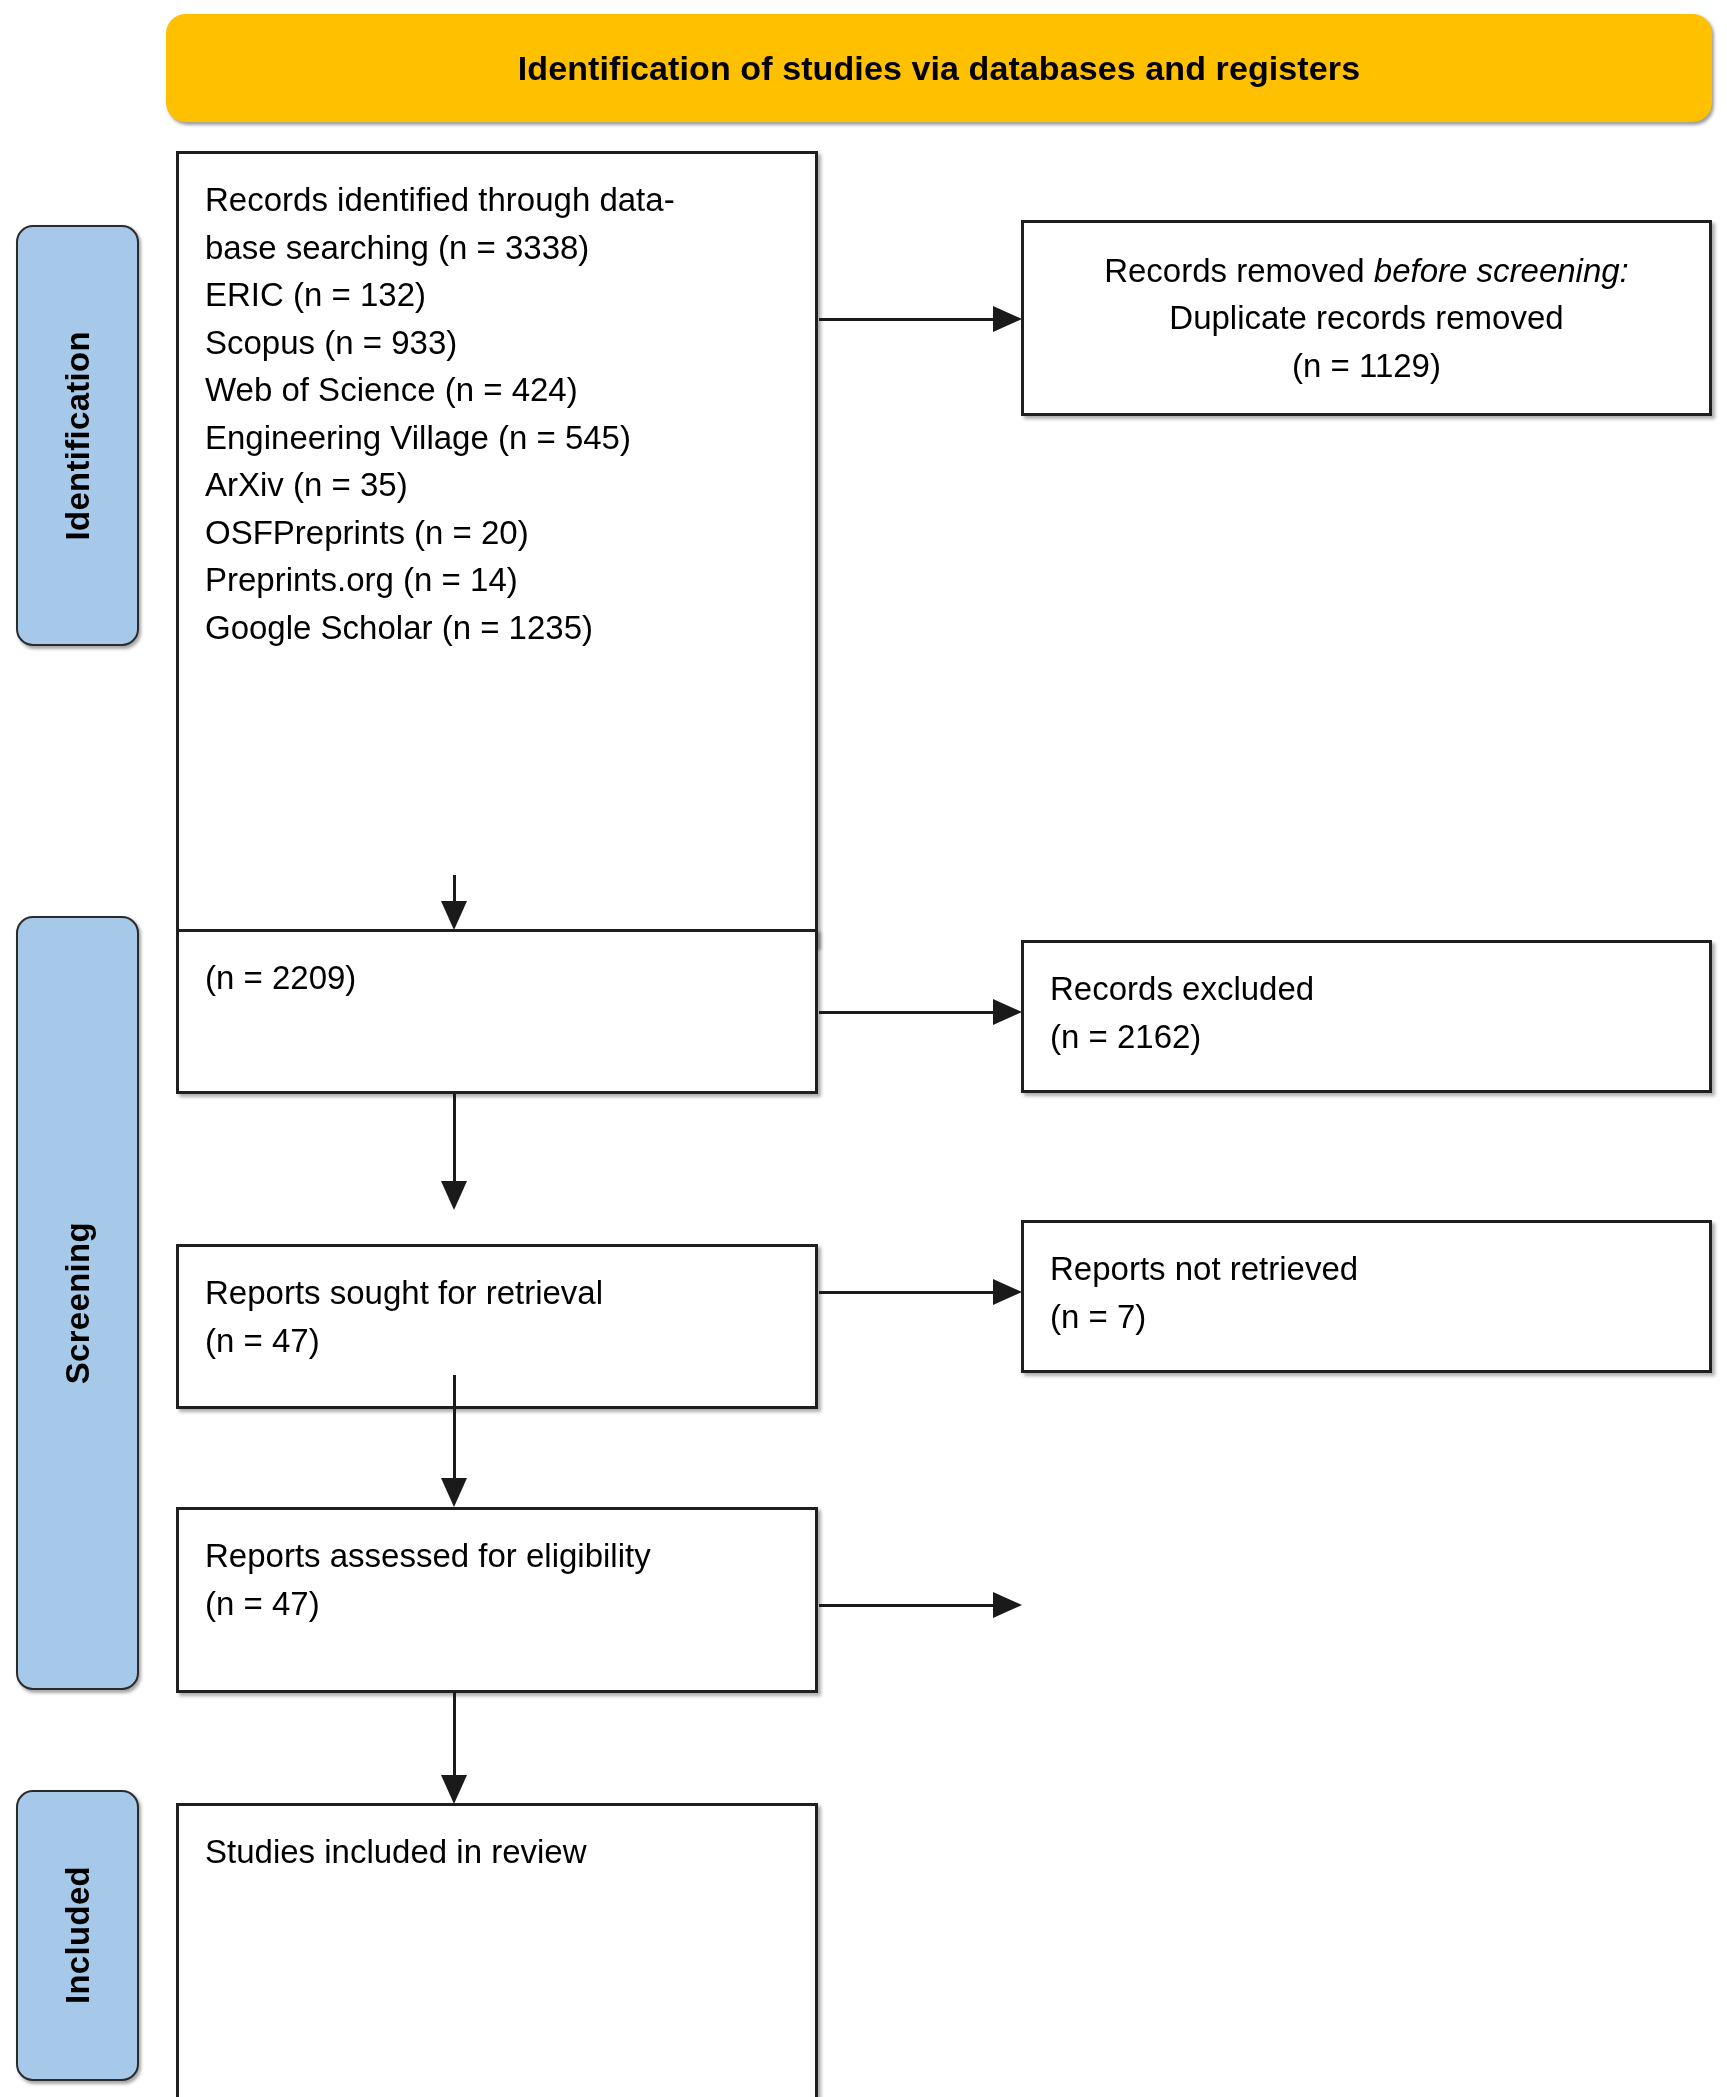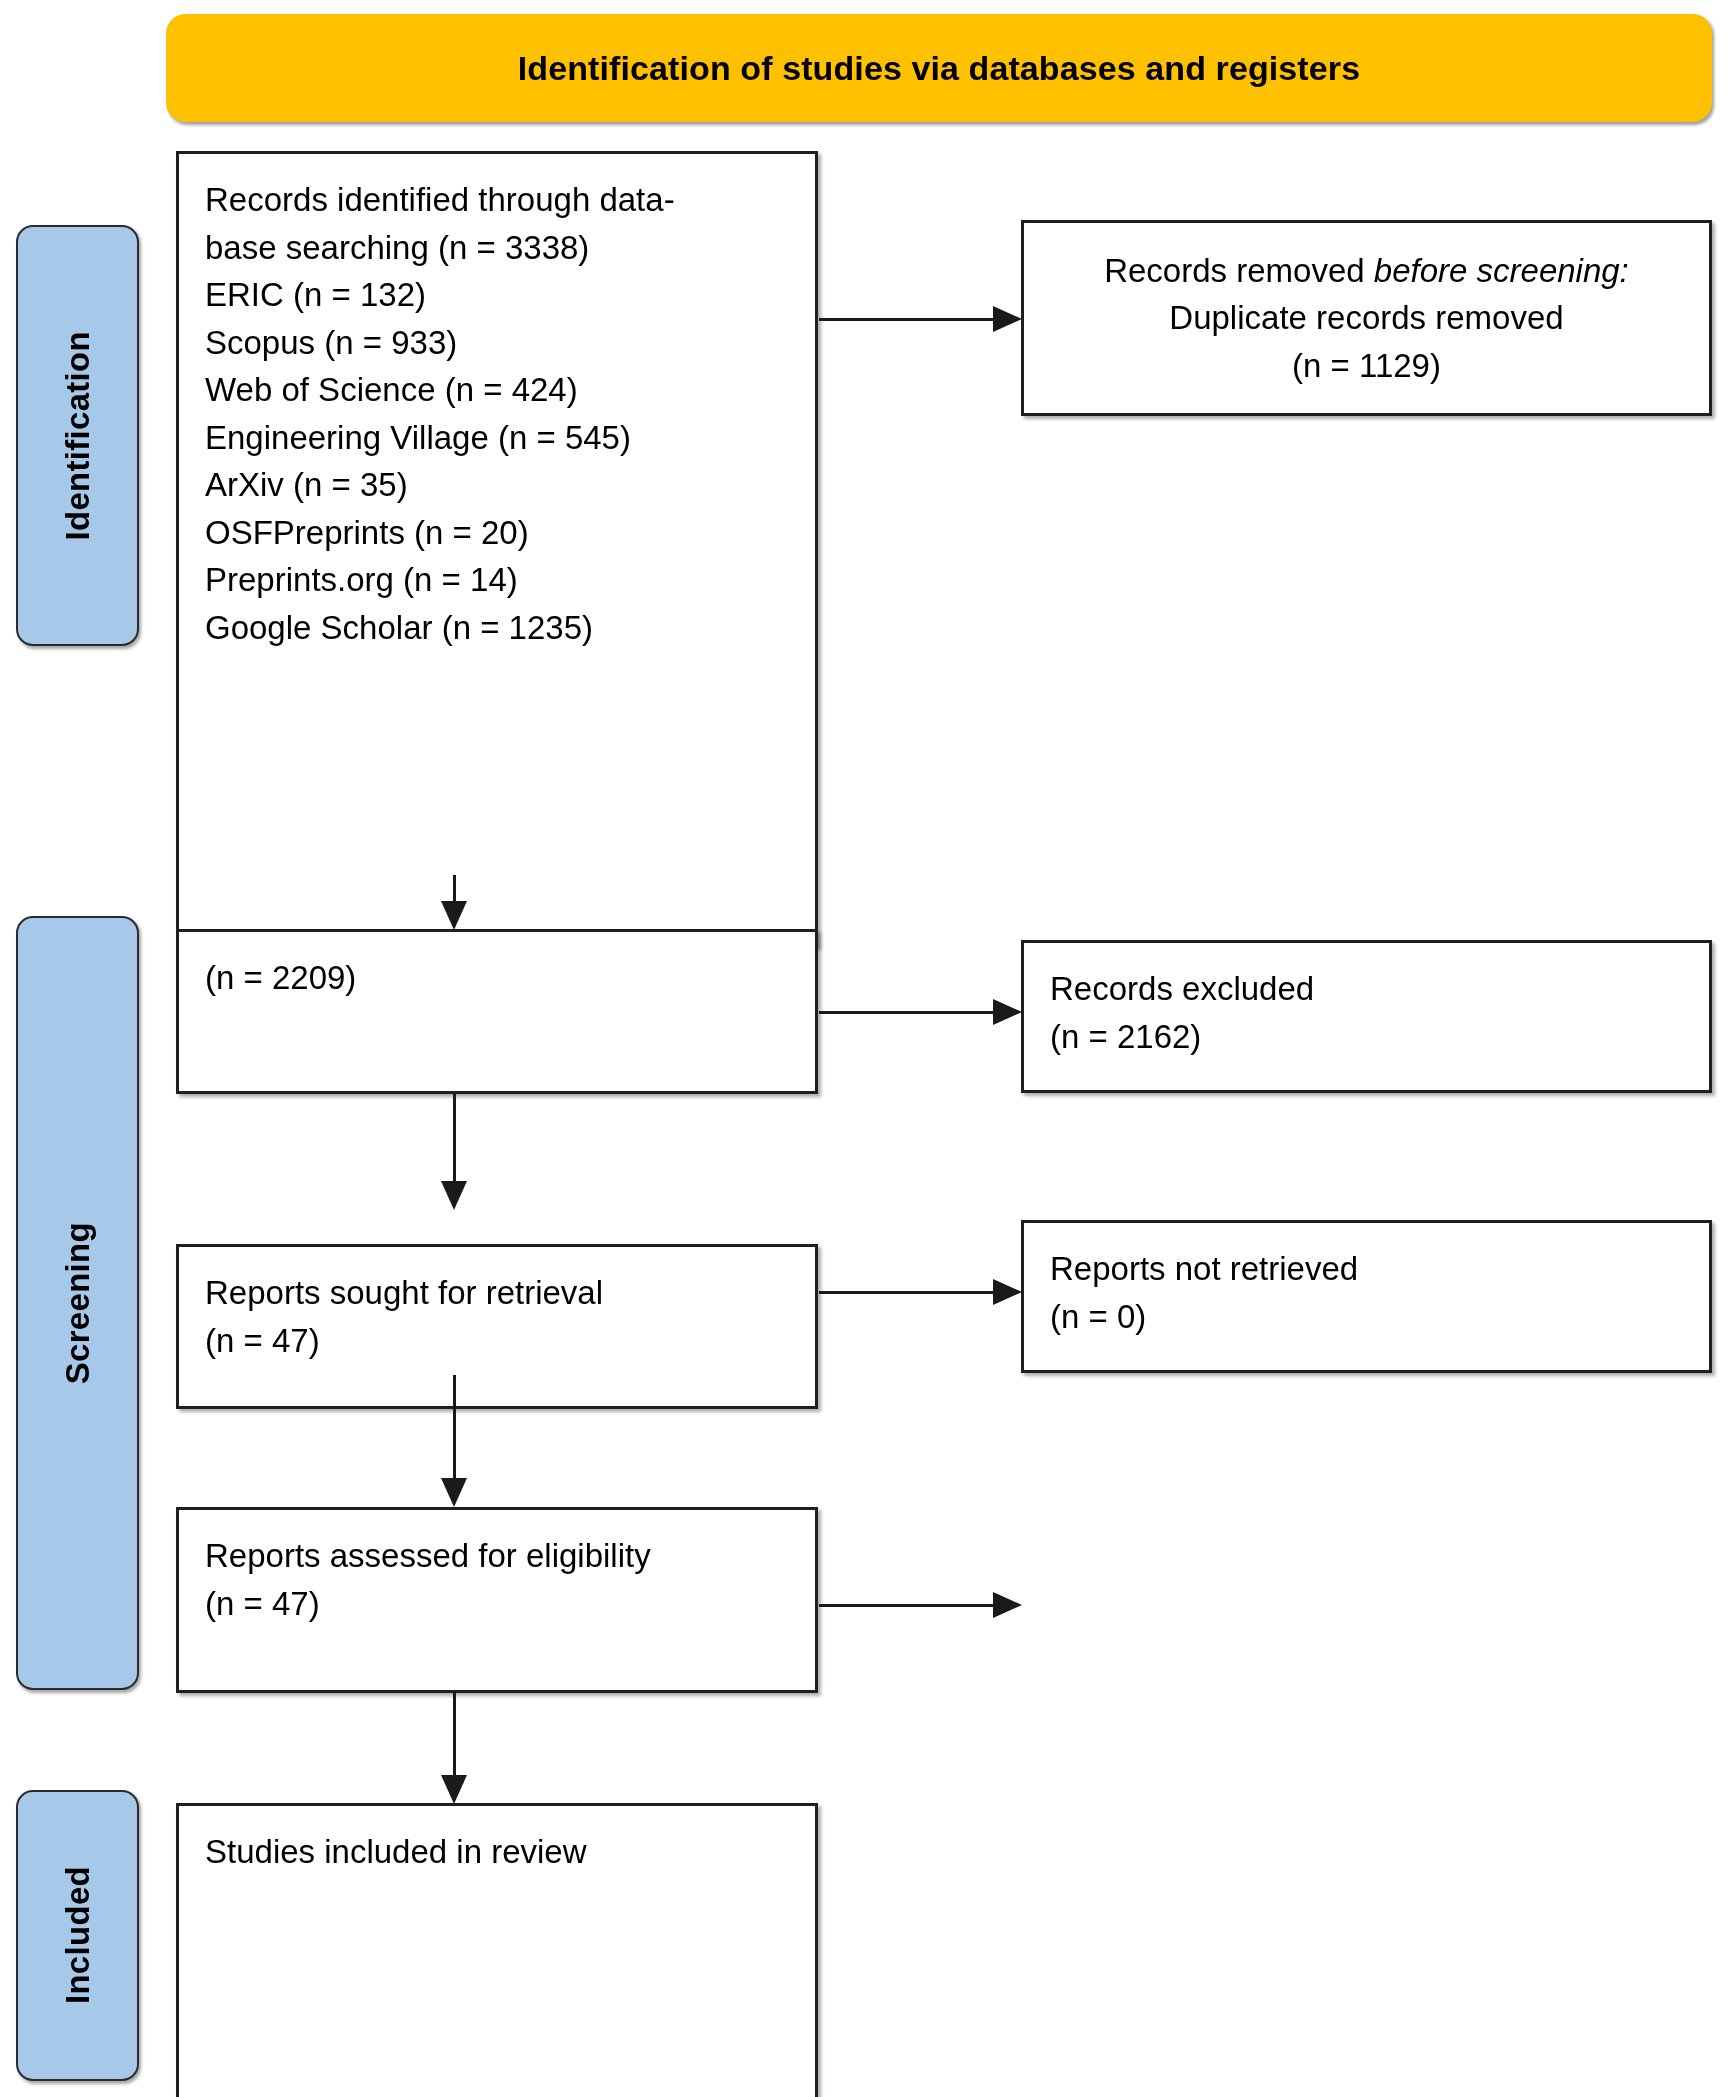--- a/index.html
+++ b/index.html
@@ -202,21 +202,21 @@
     <div class="line">(n = 2162)</div>
   </div>
 
   <div class="box" id="box-sought">
     <div class="line">Reports sought for retrieval</div>
     <div class="line">(n = 47)</div>
   </div>
 
   <div class="box" id="box-notretrieved">
     <div class="line">Reports not retrieved</div>
-    <div class="line">(n = 0)</div>
+    <div class="line">(n = 7)</div>
   </div>
 
   <div class="box" id="box-assessed">
     <div class="line">Reports assessed for eligibility</div>
     <div class="line">(n = 47)</div>
   </div>
 
 
   <div class="box" id="box-included">
     <div class="line">Studies included in review</div>

